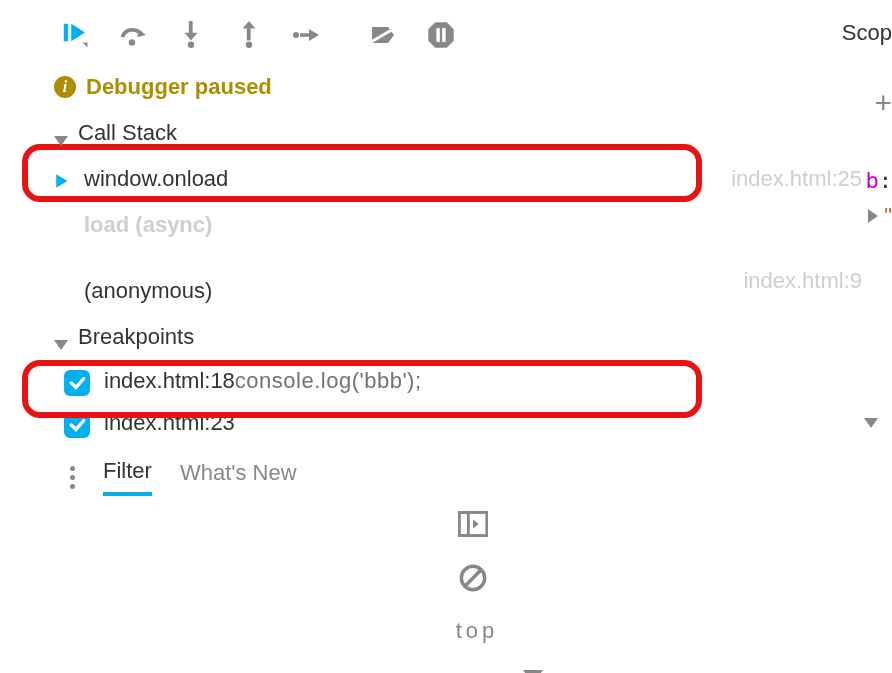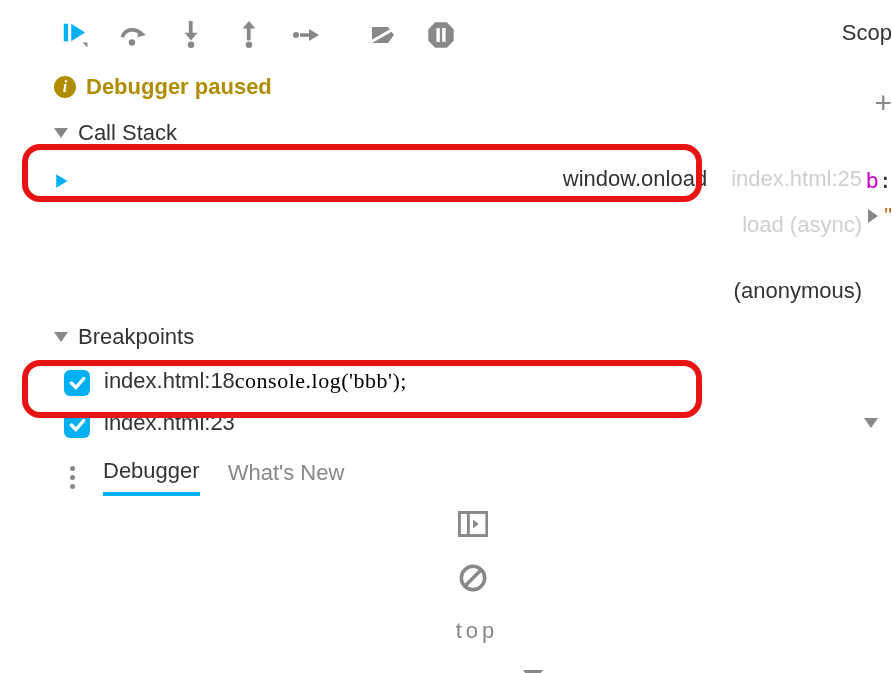--- a/index.html
+++ b/index.html
@@ -52,21 +52,21 @@
   justify-content: center;
   font-size: 16px;
   font-style: italic;
   font-weight: bold;
   font-family: Georgia, serif;
 }
 
 
 .section-header {
   display: flex;
-  align-items: center;
+  align-items: flex-end;
   gap: 10px;
   padding: 10px 0 10px 54px;
   cursor: pointer;
   color: #333;
   position: relative;
 }
 .disclosure {
   width: 0;
   height: 0;
   border-left: 7px solid transparent;
@@ -84,29 +84,28 @@
   pointer-events: none;
 }
 .highlight1 { top: 144px; }
 .highlight2 { top: 360px; }
 
 
 .stack-row {
   display: flex;
   align-items: center;
   padding: 10px 30px 10px 54px;
-  gap: 24px;
-  text-align: right;
+  gap: 12px;
 }
 .current-arrow {
   width: 18px;
   height: 18px;
 }
 .stack-name { flex: 1; color: #333; }
-.stack-name.dim { color: #cfcfcf; }
+.stack-name.dim { color: #cfcfcf; font-weight: bold; }
 .stack-loc { color: #cfcfcf; }
 .stack-row.anon .stack-name { padding-left: 30px; margin-top: 20px; }
 .stack-row.async .stack-name { padding-left: 30px; }
 
 
 .bp-row {
   display: flex;
   align-items: flex-start;
   padding: 8px 30px 6px 64px;
   gap: 14px;
@@ -118,21 +117,21 @@
   background: #00b0f0;
   display: flex;
   align-items: center;
   justify-content: center;
   flex-shrink: 0;
   margin-top: 2px;
 }
 .bp-check svg { display: block; }
 .bp-text { display: flex; flex-direction: row; }
 .bp-loc { color: #333; }
-.bp-code { font-family: Liberation Serif, serif; color: #000000; letter-spacing: 0.5px; }
+.bp-code { font-family: Liberation Sans, sans-serif; color: #737373; letter-spacing: 0.5px; }
 
 .bp2-row-wrap {
   display: flex;
   align-items: center;
   justify-content: space-between;
   padding-right: 14px;
 }
 .bp2-row-wrap .bp-row { flex: 1; }
 .small-caret {
   width: 0; height: 0;
@@ -296,20 +295,21 @@
   <span class="stack-name">window.onload</span>
   <span class="stack-loc">index.html:25</span>
 </div>
 
 <div class="stack-row async">
   <span class="stack-name dim">load (async)</span>
 </div>
 
 <div class="stack-row anon">
   <span class="stack-name">(anonymous)</span>
+  <span class="stack-loc">index.html:9</span>
 </div>
 
 <div class="section-header">
   <span class="disclosure"></span>
   <span>Breakpoints</span>
 </div>
 
 <div class="bp-row">
   <span class="bp-check">
     <svg width="18" height="18" viewBox="0 0 16 16">
@@ -335,21 +335,21 @@
   </div>
   <span class="small-caret"></span>
 </div>
 
 <div class="tabs-row">
   <div class="kebab">
     <span></span>
       <span></span>
       <span></span>
   </div>
-  <span class="tab active">Debugger</span>
+  <span class="tab active">Filter</span>
   <span class="tab">What's New</span>
 </div>
 
 <div class="bottom-bar">
   <span class="bicon">
     <svg width="30" height="26" viewBox="0 0 26 22">
       <rect x="1" y="1" width="24" height="20" stroke="#888" stroke-width="2.5" fill="none"></rect>
       <rect x="1" y="1" width="8" height="20" stroke="#888" stroke-width="2.5" fill="none"></rect>
       <path d="M13 7 L18 11 L13 15 Z" fill="#888"></path>
     </svg>

